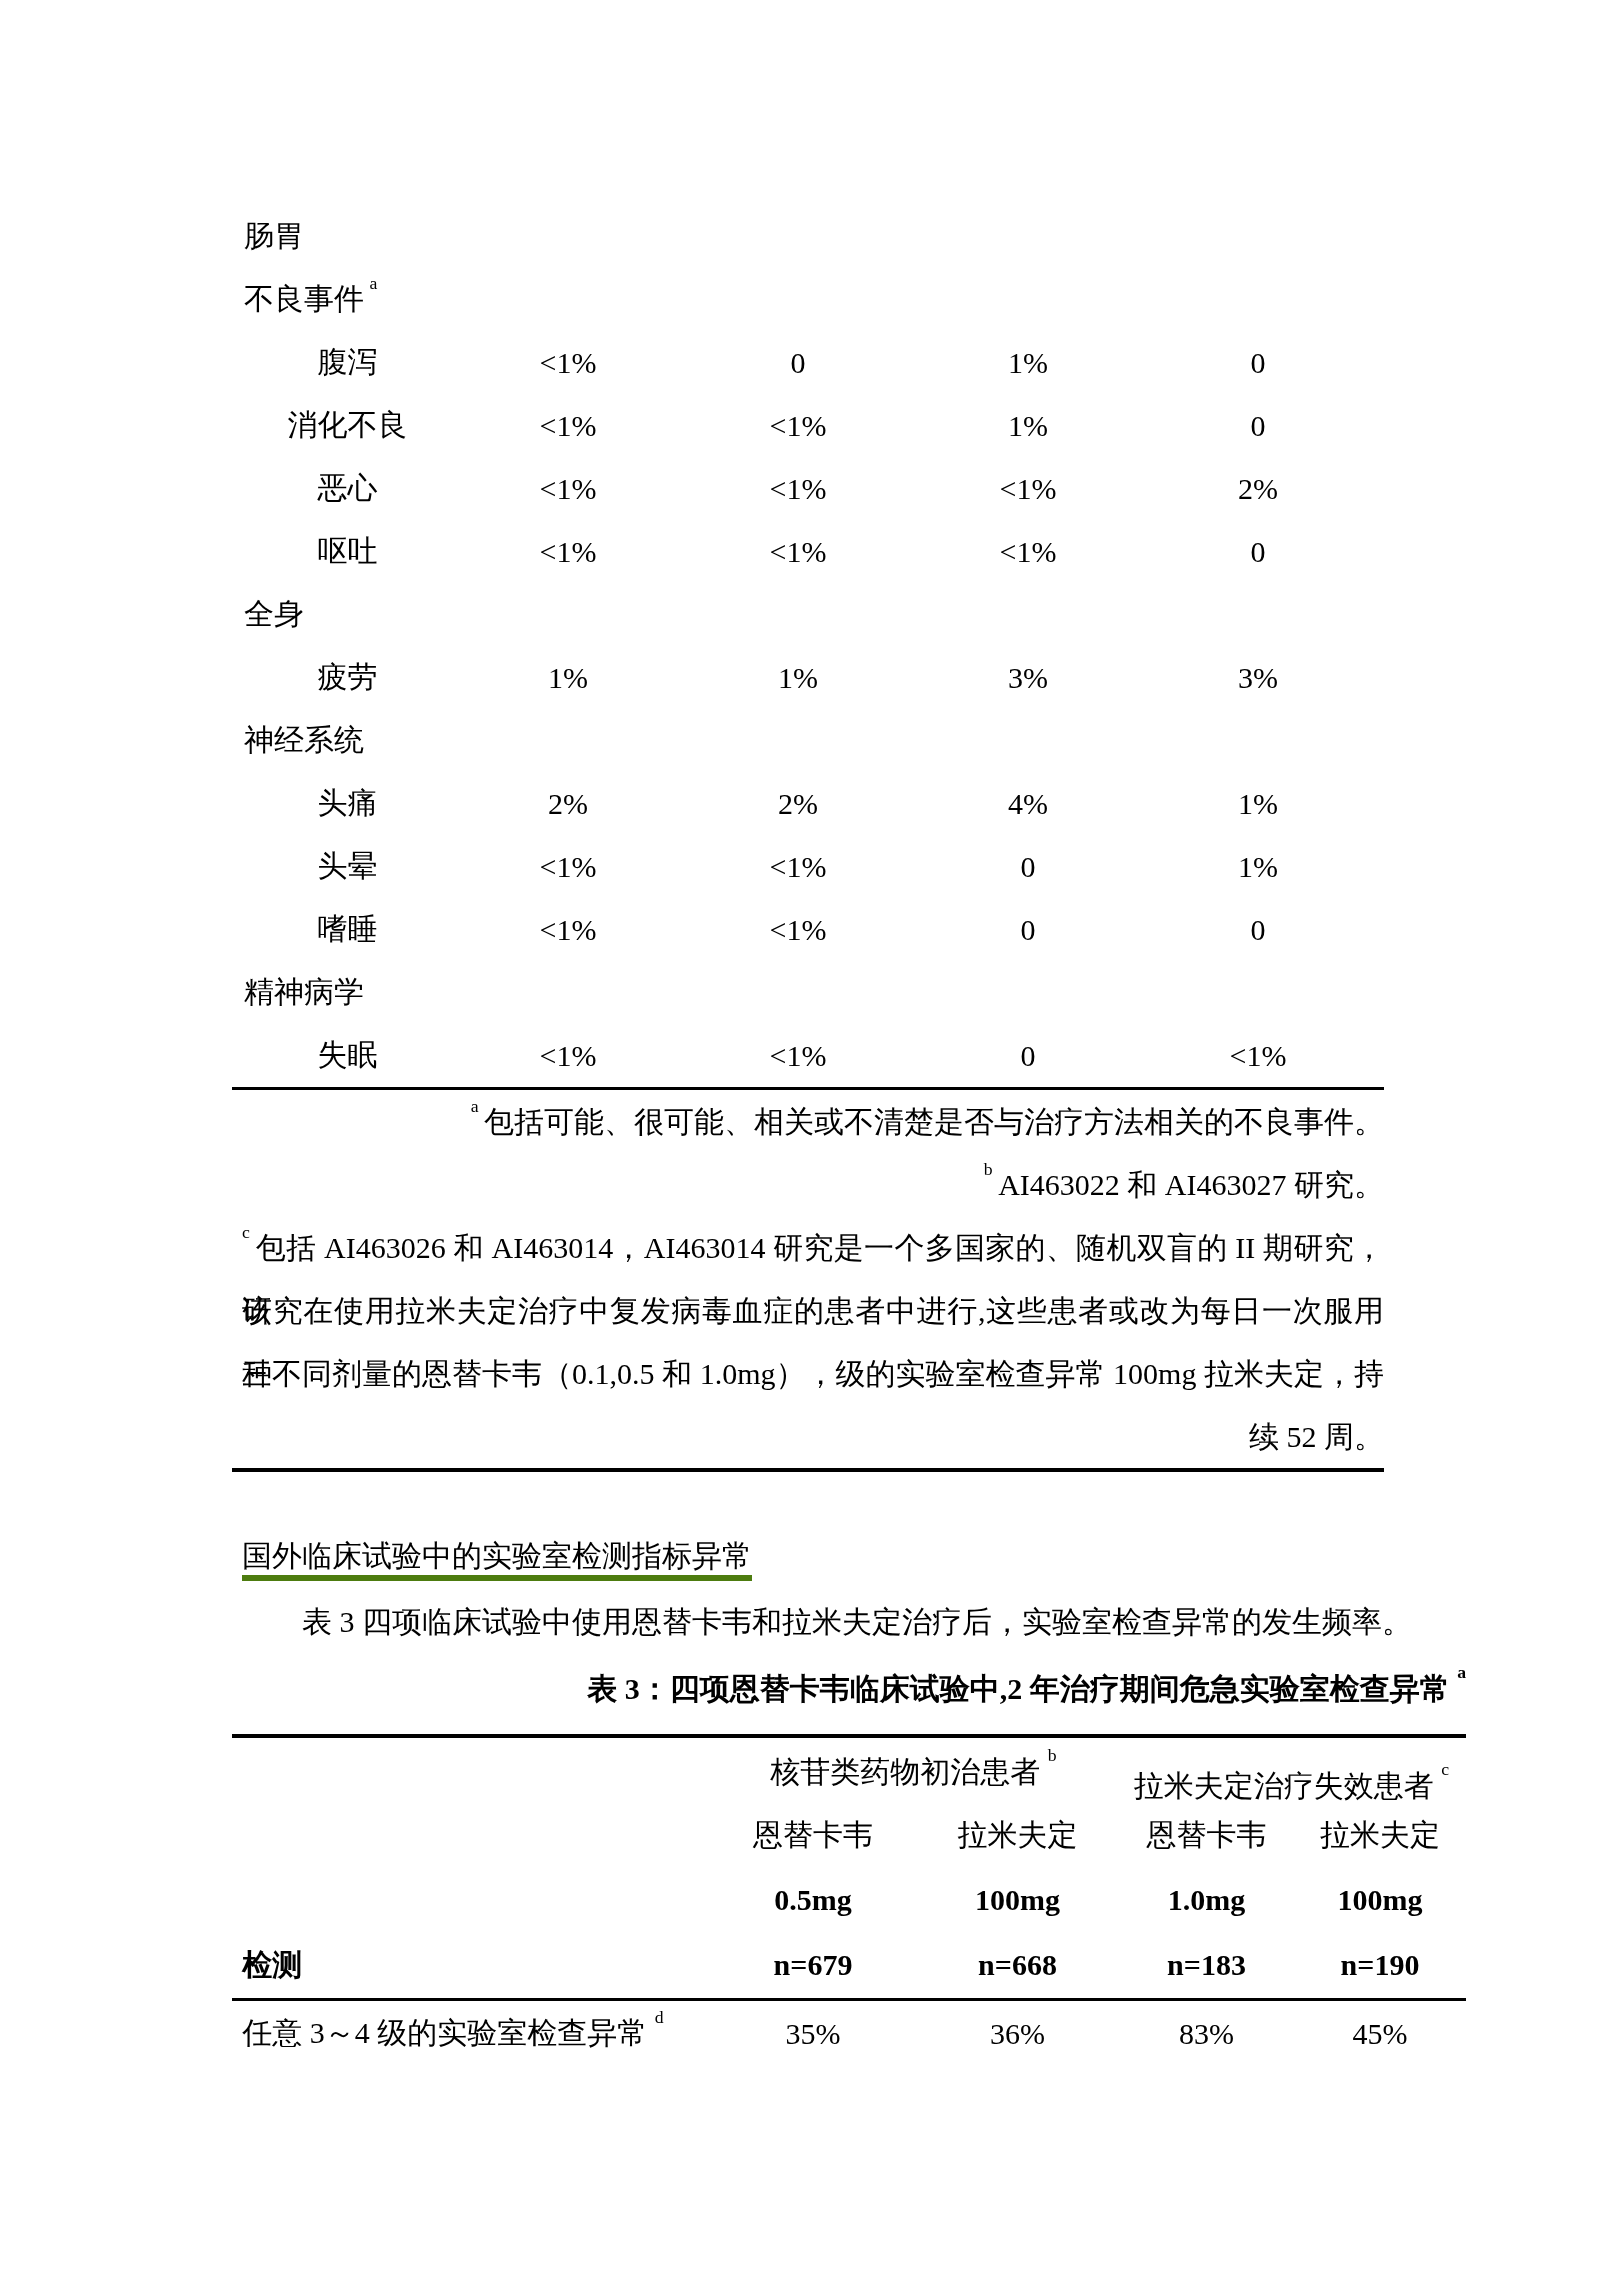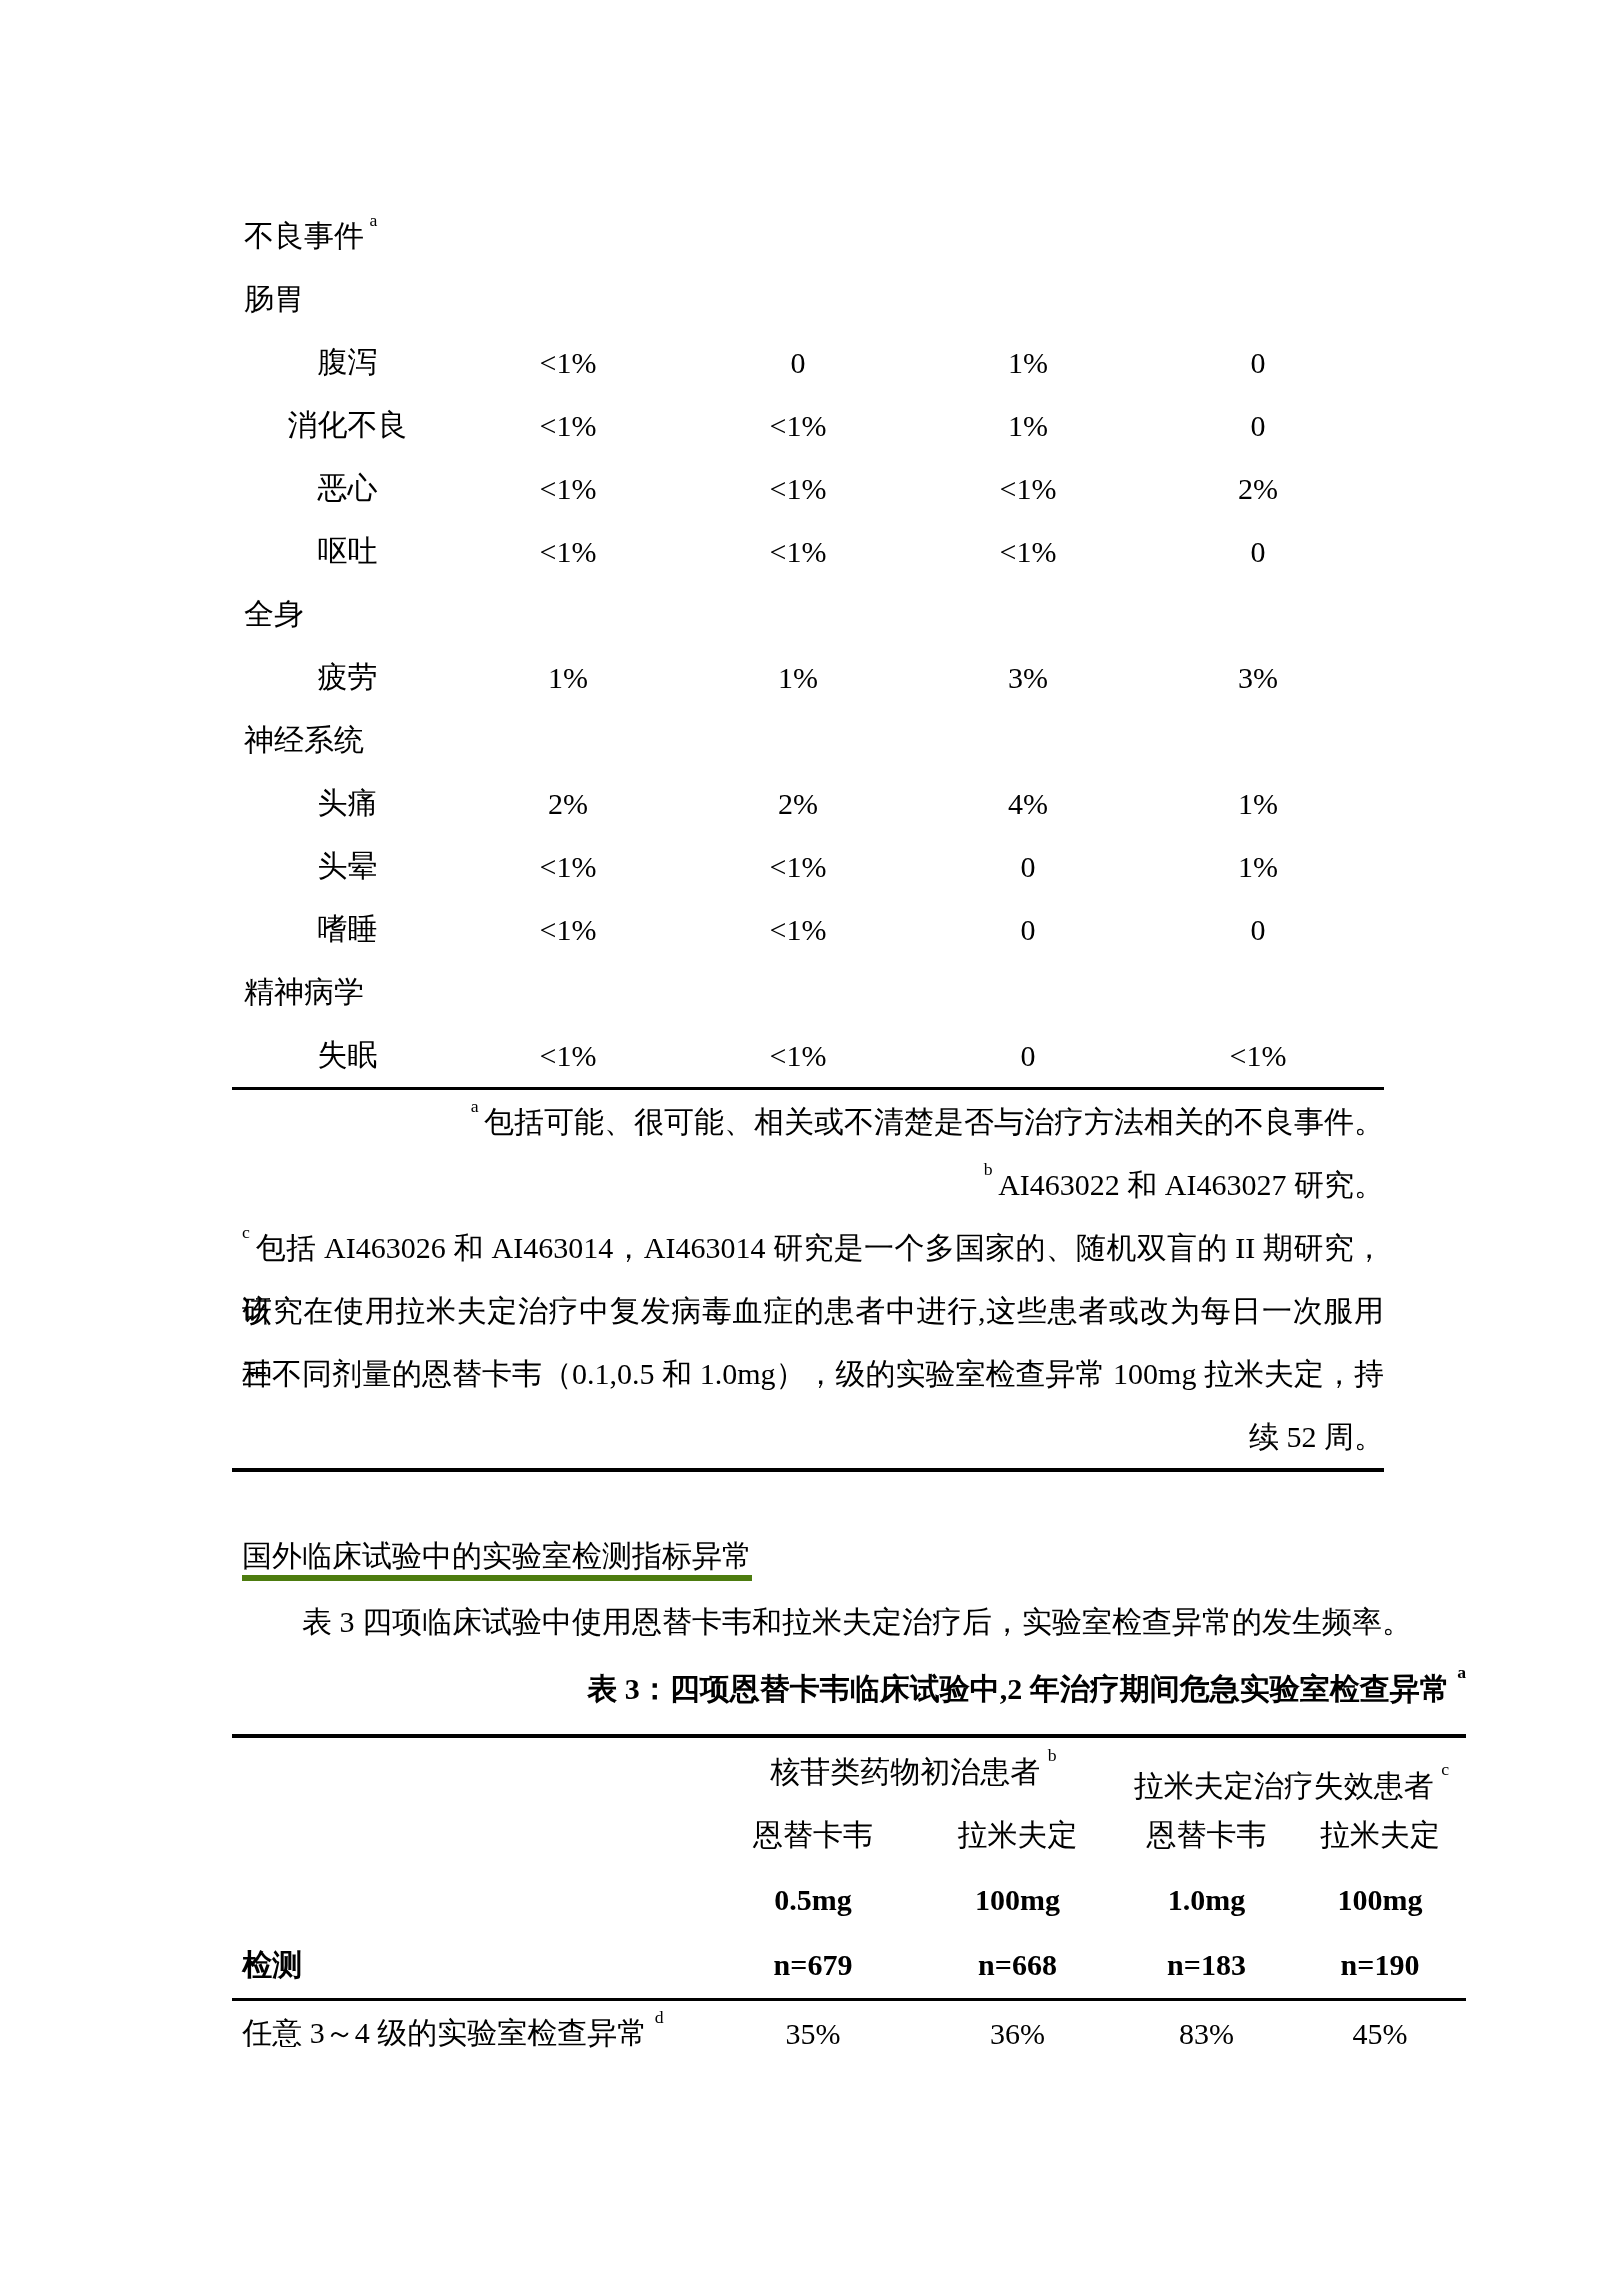--- a/index.html
+++ b/index.html
@@ -80,25 +80,25 @@
 </head>
 <body>
 
 <div class="page">
 
   <div class="sp300"></div>
 
   <section class="table1">
 
     <div class="t1-row">
+      <div class="t1-label-cat">肠胃</div>
+    </div>
+
+    <div class="t1-row">
       <div class="t1-label-cat"><span>不良事件</span><sup class="s">a</sup></div>
-    </div>
-
-    <div class="t1-row">
-      <div class="t1-label-cat">肠胃</div>
     </div>
 
     <div class="t1-row">
       <div class="t1-label-item">腹泻</div>
       <div class="t1-cell">&lt;1%</div>
       <div class="t1-cell">0</div>
       <div class="t1-cell">1%</div>
       <div class="t1-cell">0</div>
     </div>
 

